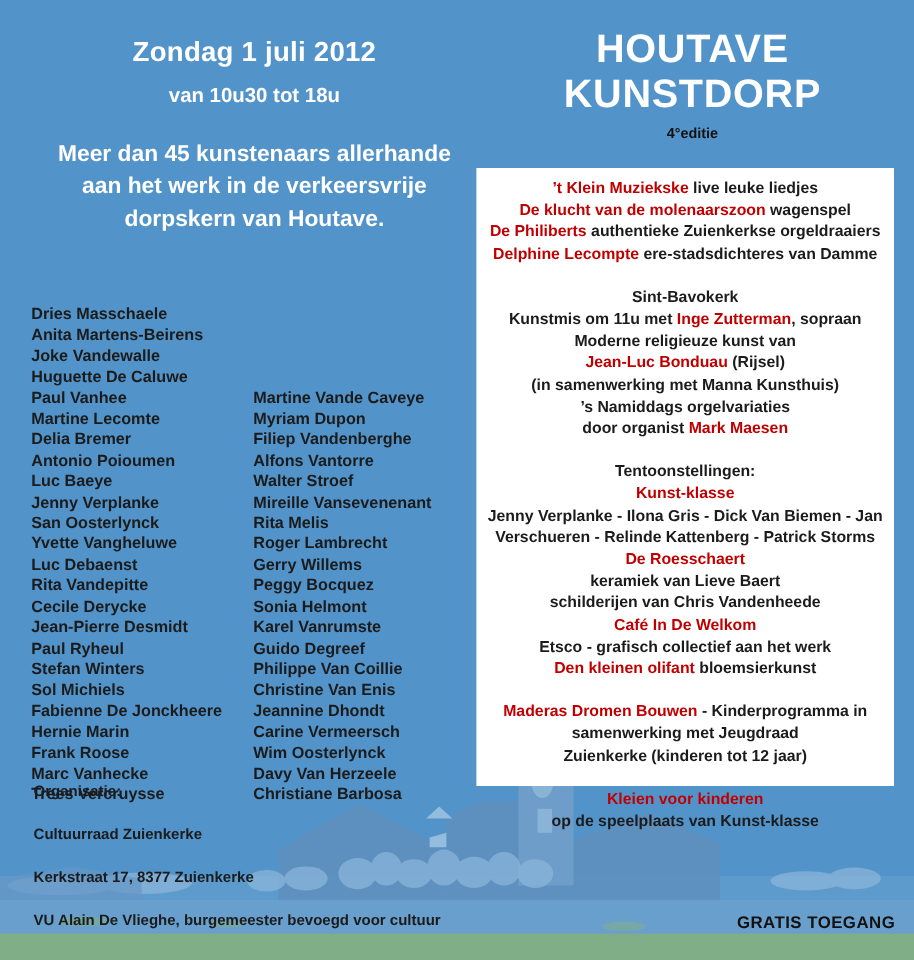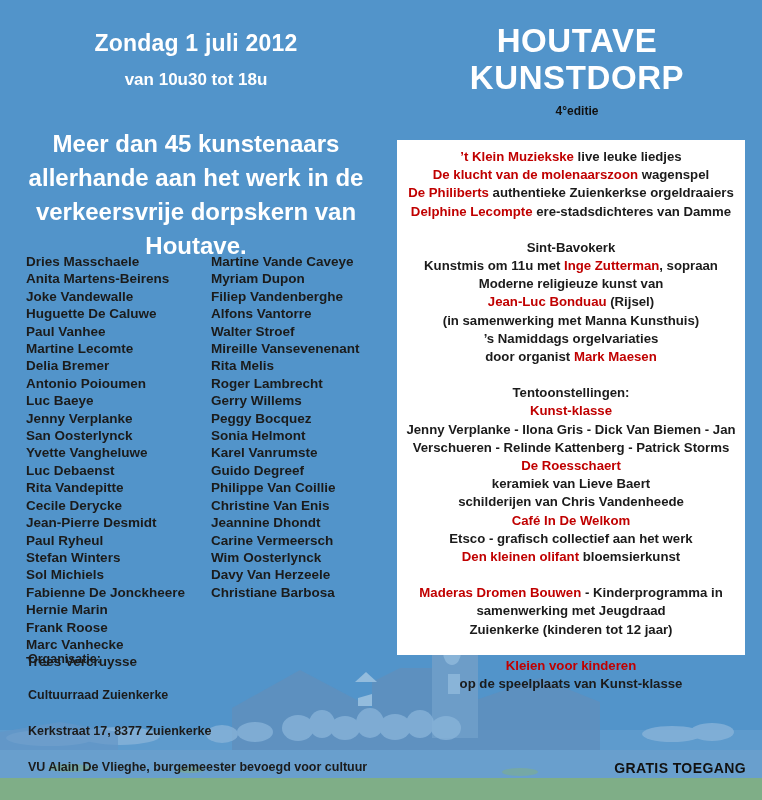--- a/index.html
+++ b/index.html
@@ -43,51 +43,53 @@
   }
 
   
   .left-head {
     position: absolute;
     left: 0;
     top: 30px;
     width: 392px;
     text-align: center;
     z-index: 3;
+    padding-left: 16px;
   }
   .date-line {
     color: #ffffff;
     font-size: 23px;
     font-weight: bold;
     letter-spacing: .2px;
     line-height: 1.2;
   }
   .time-line {
     color: #ffffff;
     font-size: 17px;
     font-weight: bold;
     margin-top: 12px;
     line-height: 1.2;
   }
   .intro {
     color: #ffffff;
-    font-size: 24px;
+    font-size: 19px;
     font-weight: bold;
     line-height: 1.42;
-    margin-top: 37px;
+    margin-top: 26px;
     padding: 0 18px;
   }
 
   .artists {
     position: absolute;
     left: 26px;
     top: 253px;
     width: 366px;
     display: flex;
     z-index: 3;
+    align-items: flex-end;
   }
   .artist-col {
     width: 50%;
   }
   .artist-col.second {
     padding-left: 4px;
   }
   .artist-name {
     color: #1b1b1b;
     font-size: 13.5px;

